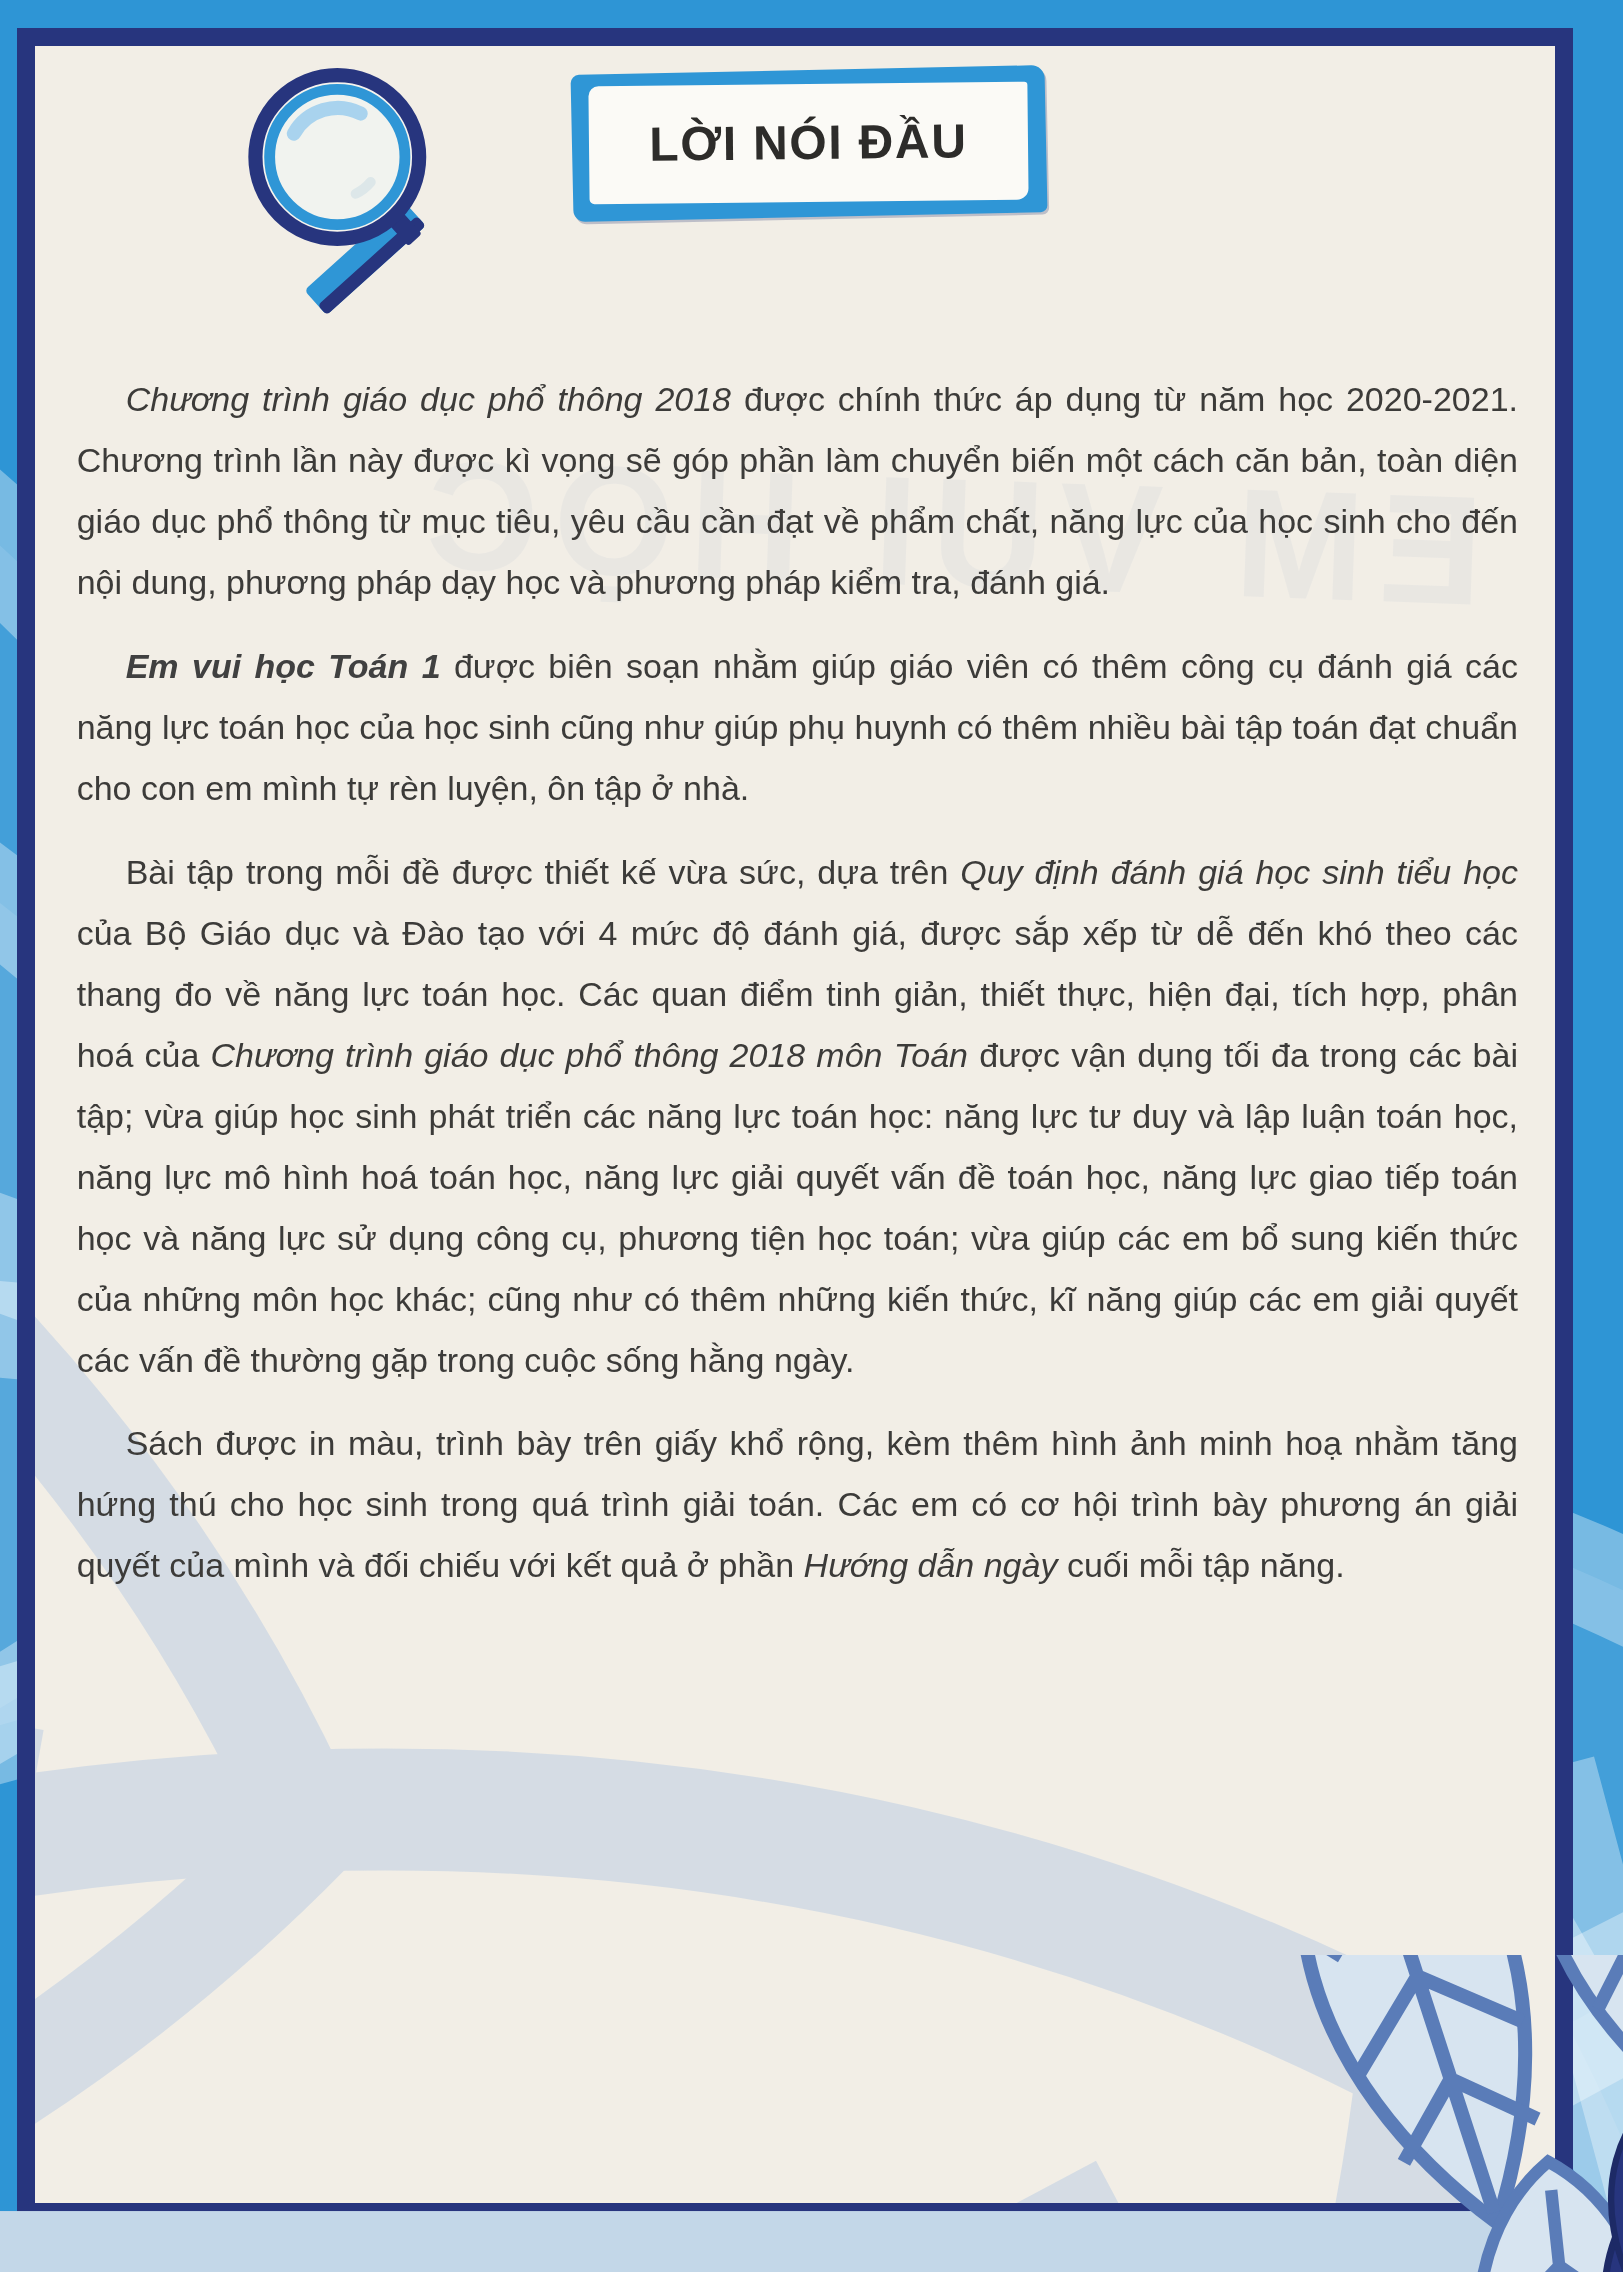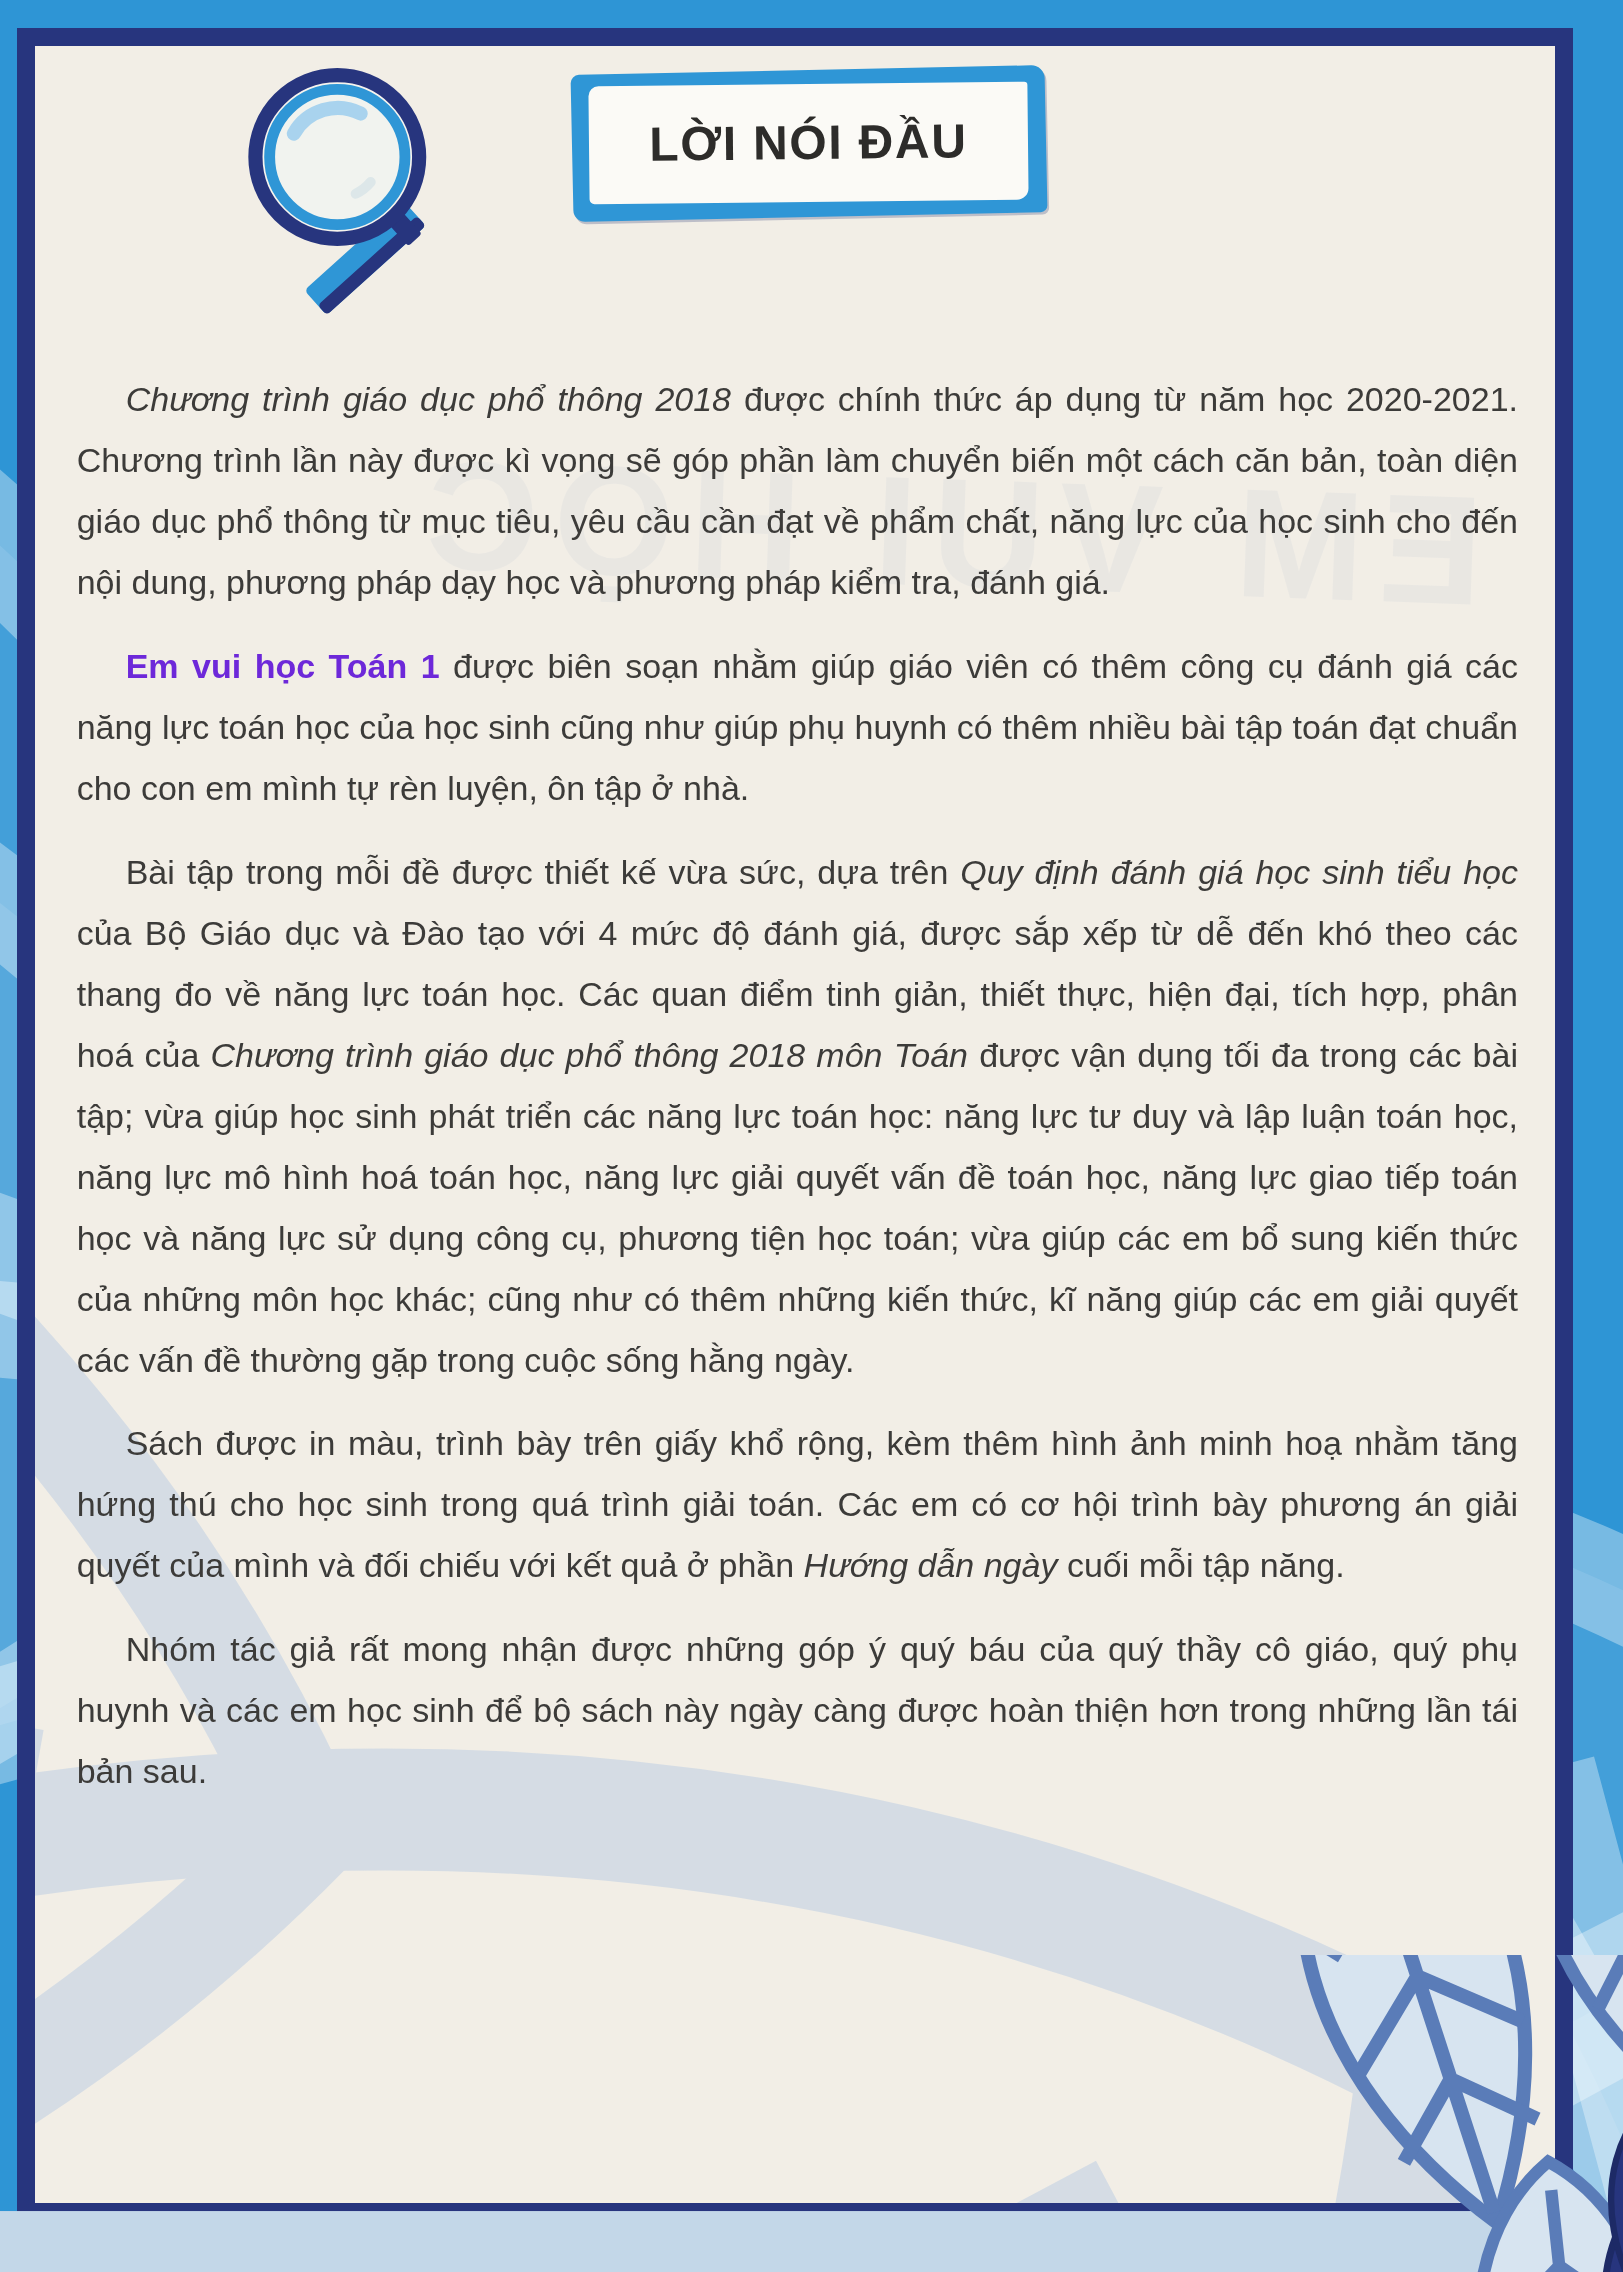--- a/index.html
+++ b/index.html
@@ -43,21 +43,21 @@
   }
   
   .content{
     position:absolute;left:42px;top:323px;right:37px;z-index:2;
   }
   .para{
     margin:0 0 22.6px 0;text-align:justify;text-indent:49px;
     font-size:34px;line-height:61px;color:#3c3b39;
   }
   .para .italic{font-style:italic;}
-  .para .green-italic{color:#6d28d9;font-weight:700;}
+  .para .green-italic{color:#404040;font-style:italic;font-weight:700;}
   .signature{
     position:absolute;right:54px;top:1925px;z-index:2;
     font-size:35px;color:#3c3b39;
   }
   
   .leaf-band{position:absolute;left:0;bottom:0;width:1623px;height:318px;z-index:6;}
 </style>
 </head>
 <body>
 
@@ -124,21 +124,20 @@
         <div class="title-plate-inner">
           <h1 class="page-title">LỜI NÓI ĐẦU</h1>
         </div>
       </div>
 
       <div class="content" id="content">
           <p class="para"><span class="italic">Chương trình giáo dục phổ thông 2018</span><span> được chính thức áp dụng từ năm học 2020-2021. Chương trình lần này được kì vọng sẽ góp phần làm chuyển biến một cách căn bản, toàn diện giáo dục phổ thông từ mục tiêu, yêu cầu cần đạt về phẩm chất, năng lực của học sinh cho đến nội dung, phương pháp dạy học và phương pháp kiểm tra, đánh giá.</span></p>
           <p class="para"><span class="green-italic">Em vui học Toán 1</span><span> được biên soạn nhằm giúp giáo viên có thêm công cụ đánh giá các năng lực toán học của học sinh cũng như giúp phụ huynh có thêm nhiều bài tập toán đạt chuẩn cho con em mình tự rèn luyện, ôn tập ở nhà.</span></p>
           <p class="para"><span>Bài tập trong mỗi đề được thiết kế vừa sức, dựa trên </span><span class="italic">Quy định đánh giá học sinh tiểu học</span><span> của Bộ Giáo dục và Đào tạo với 4 mức độ đánh giá, được sắp xếp từ dễ đến khó theo các thang đo về năng lực toán học. Các quan điểm tinh giản, thiết thực, hiện đại, tích hợp, phân hoá của </span><span class="italic">Chương trình giáo dục phổ thông 2018 môn Toán</span><span> được vận dụng tối đa trong các bài tập; vừa giúp học sinh phát triển các năng lực toán học: năng lực tư duy và lập luận toán học, năng lực mô hình hoá toán học, năng lực giải quyết vấn đề toán học, năng lực giao tiếp toán học và năng lực sử dụng công cụ, phương tiện học toán; vừa giúp các em bổ sung kiến thức của những môn học khác; cũng như có thêm những kiến thức, kĩ năng giúp các em giải quyết các vấn đề thường gặp trong cuộc sống hằng ngày.</span></p>
           <p class="para"><span>Sách được in màu, trình bày trên giấy khổ rộng, kèm thêm hình ảnh minh hoạ nhằm tăng hứng thú cho học sinh trong quá trình giải toán. Các em có cơ hội trình bày phương án giải quyết của mình và đối chiếu với kết quả ở phần </span><span class="italic">Hướng dẫn ngày</span><span> cuối mỗi tập năng.</span></p>
-          <p class="para"><span>Nhóm tác giả rất mong nhận được những góp ý quý báu của quý thầy cô giáo, quý phụ huynh và các em học sinh để bộ sách này ngày càng được hoàn thiện hơn trong những lần tái bản sau.</span></p>
         </div>
 
       <div class="signature">Các tác giả</div>
     </div>
   </div>
 
   <svg class="leaf-band" viewBox="0 0 1940 380">
     <rect x="0" y="306" width="1940" height="74" fill="#c3d7e8"></rect>
     <g fill="#d7e4f0" stroke="#5a7cb8" stroke-width="2.6">
       <use href="#leaf" transform="translate(30,240) rotate(-18) scale(1.7)"></use>

